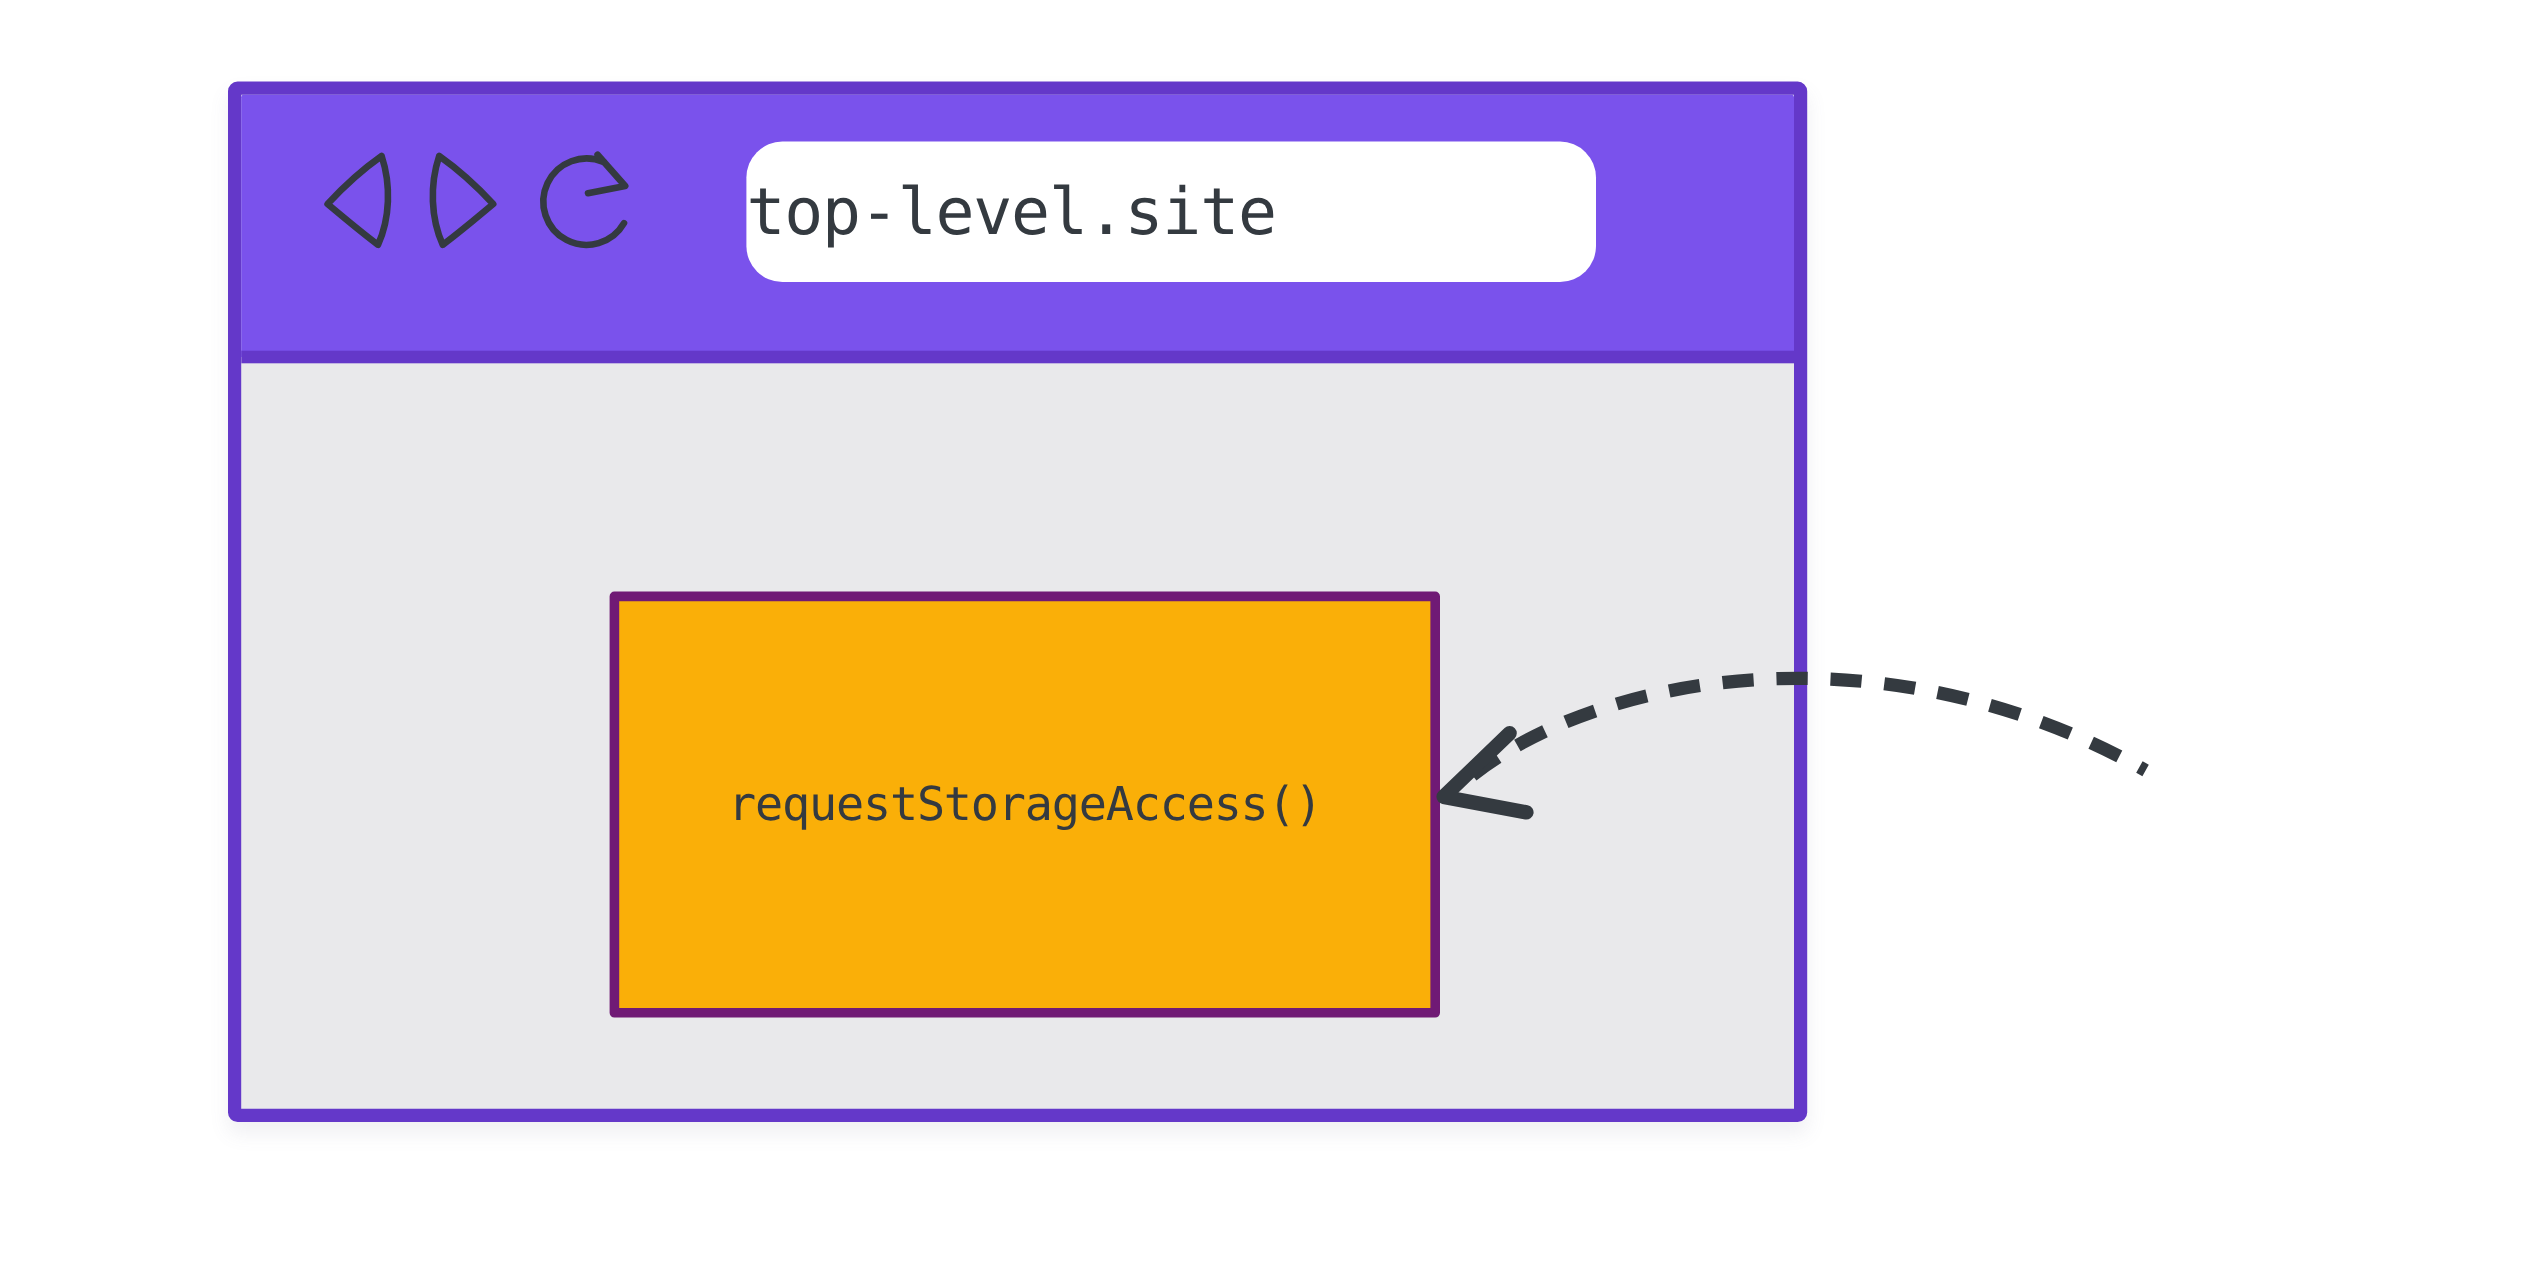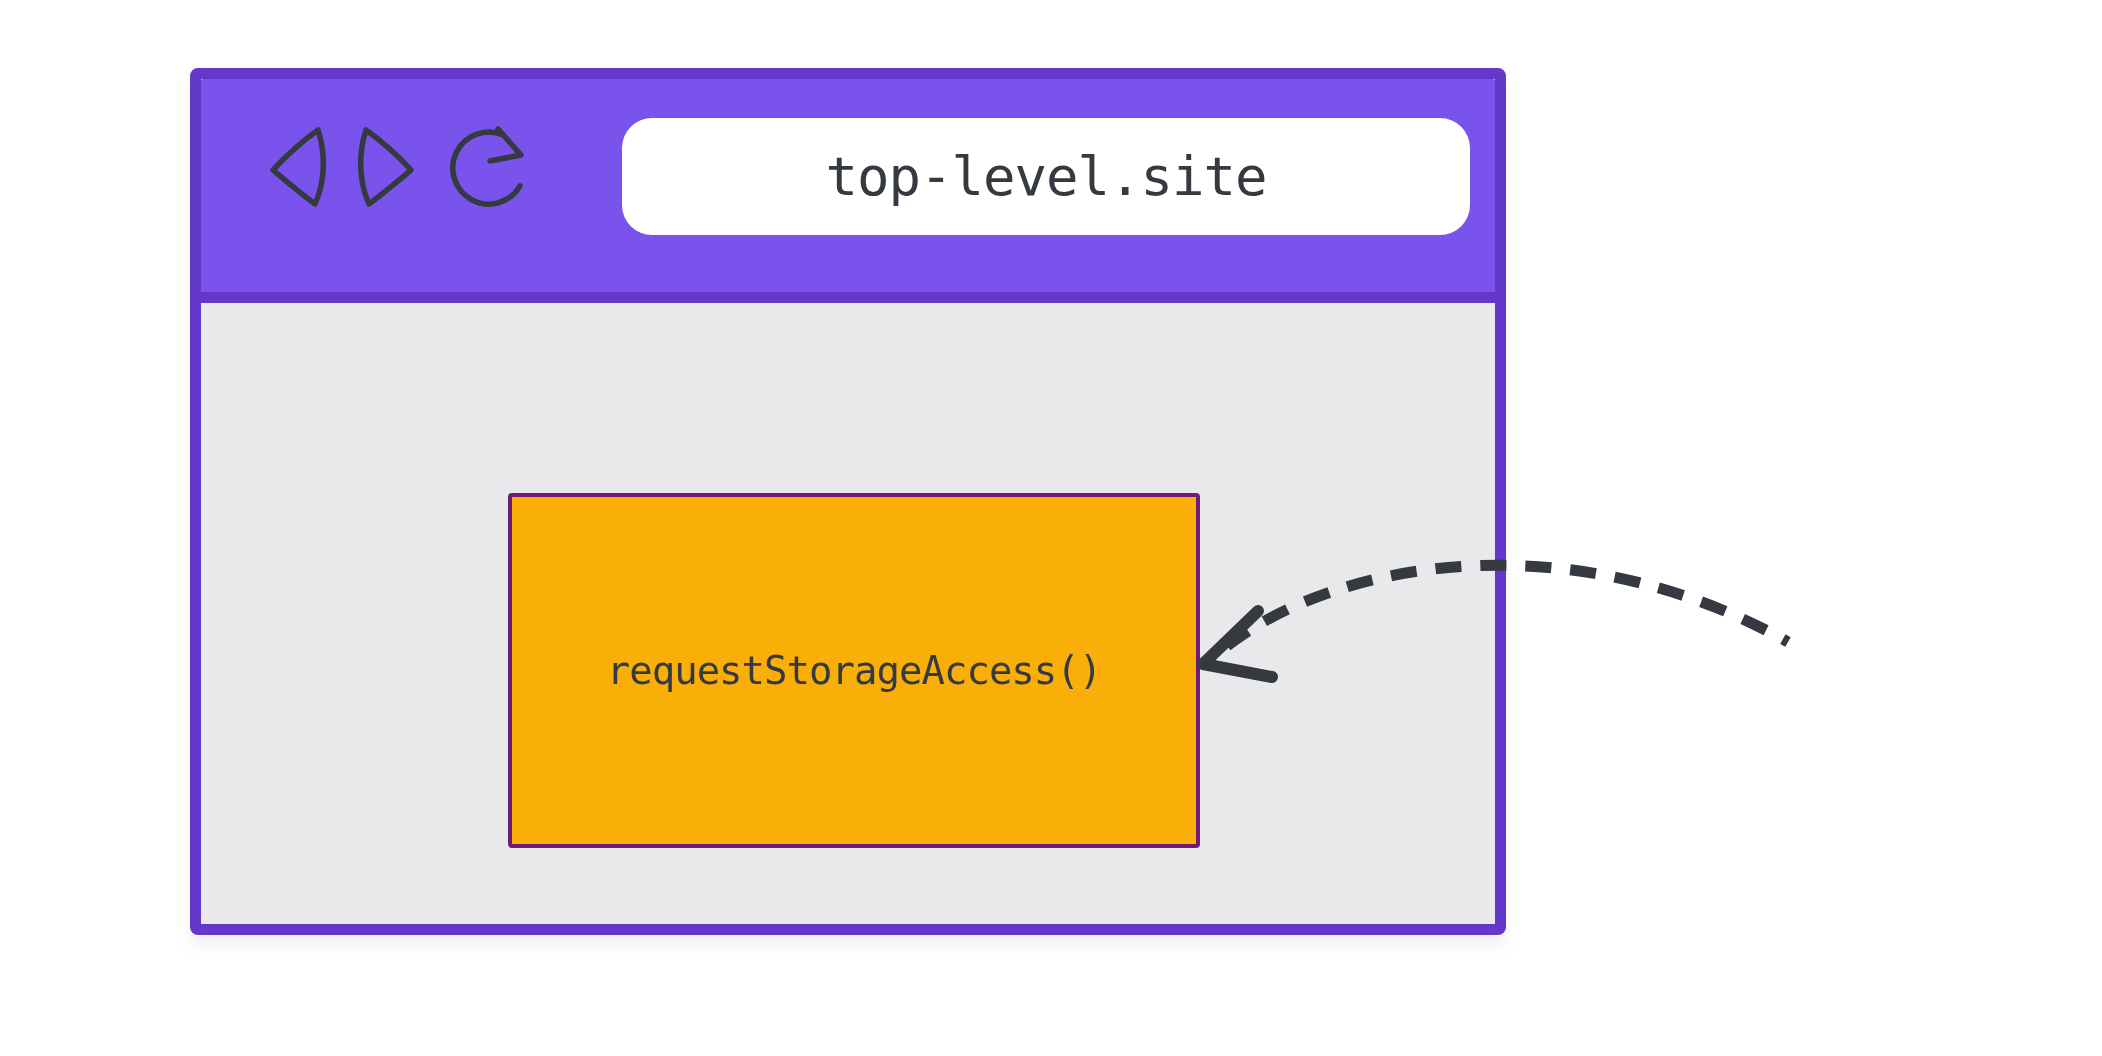--- a/index.html
+++ b/index.html
@@ -57,45 +57,45 @@
     stroke: #343A40;
     stroke-width: 5.5;
     stroke-linecap: round;
     stroke-linejoin: round;
   }
 
   .address-bar {
     position: absolute;
     left: 421px;
     top: 39px;
-    width: 848px;
+    width: 708px;
     height: 117px;
     background: #FFFFFF;
     border-radius: 30px;
     display: flex;
     align-items: center;
-    justify-content: center;
+    justify-content: flex-start;
   }
   .address-text {
     font-size: 54px;
     color: #343A40;
     letter-spacing: -1px;
     white-space: nowrap;
   }
 
   
   .embedded-frame {
     position: absolute;
     left: 508px;
     top: 493px;
     width: 692px;
     height: 355px;
     box-sizing: border-box;
     background: #FAAF08;
-    border: 4px solid #701a75;
+    border: 8px solid #701a75;
     border-radius: 4px;
     display: flex;
     align-items: center;
     justify-content: center;
   }
   .frame-label {
     font-size: 39px;
     color: #343A40;
     letter-spacing: -1px;
     white-space: nowrap;

